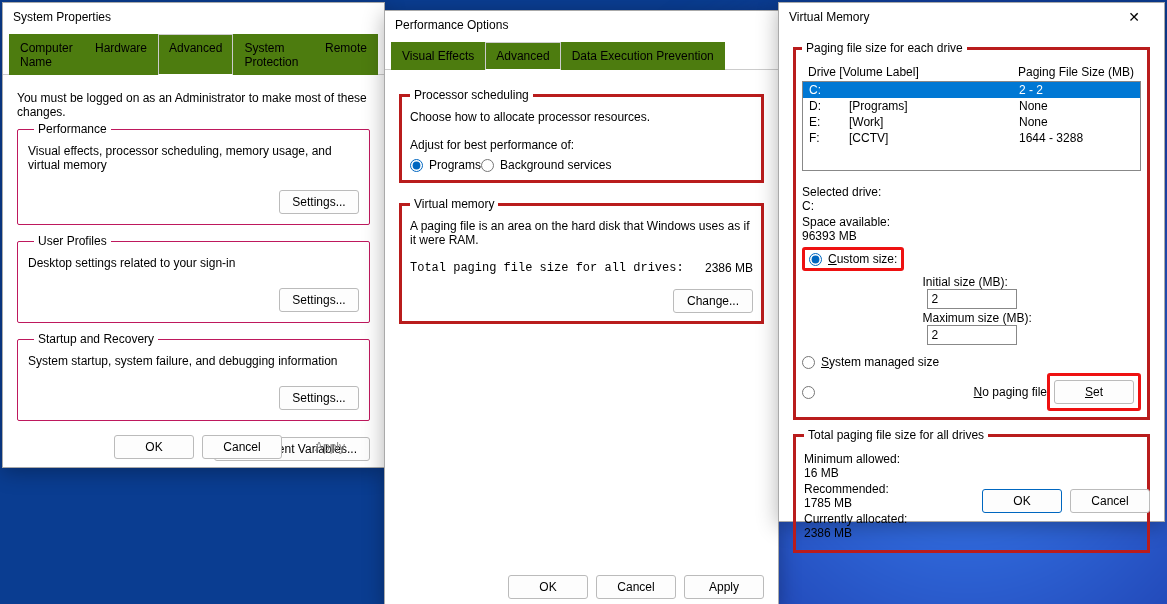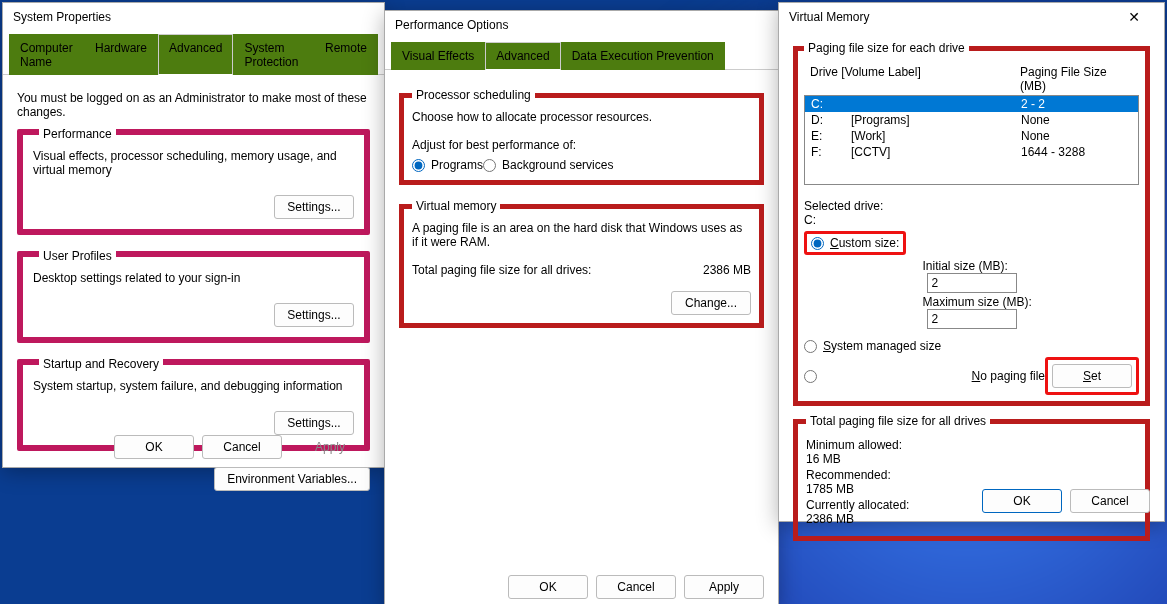--- a/index.html
+++ b/index.html
@@ -7,25 +7,25 @@
   .bg-art { position: absolute; right: -200px; bottom: -200px; width: 800px; height: 800px; border-radius: 50%; background: radial-gradient(circle, #3b82f6 0%, #1e40af 60%, #0a3d91 100%); filter: blur(40px); }
   .dialog { position: absolute; background: #fff; border: 1px solid #aaa; box-shadow: 0 4px 20px rgba(0,0,0,.3); }
   .titlebar { display: flex; align-items: center; justify-content: space-between; padding: 6px 10px; height: 28px; }
   .titlebar .title { color: #000; }
   .close-x { width: 40px; text-align: center; font-size: 14px; cursor: pointer; }
   .tabs { display: flex; border-bottom: 1px solid #ccc; padding: 0 6px; margin-top: 2px; }
   .tab { padding: 6px 10px; cursor: pointer; border: 1px solid transparent; border-bottom: none; position: relative; top: 1px; background: #4d7c0f; }
   .tab.active { border-color: #ccc; border-bottom: 1px solid #fff; }
   .content { padding: 10px 14px; }
   .fieldset-label { color: #000; padding: 0 4px; background: #fff; position: relative; top: -8px; left: 6px; display: inline-block; }
-  .fieldset { border: 6px solid #be185d; border-radius: 2px; margin: 10px 0 16px 0; padding: 0 10px 10px 10px; }
+  .fieldset { border: 1px solid #be185d; border-radius: 2px; margin: 10px 0 16px 0; padding: 0 10px 10px 10px; }
   .btn { min-width: 80px; height: 24px; border: 1px solid #bbb; background: #fdfdfd; border-radius: 3px; cursor: pointer; padding: 0 12px; }
   .btn.primary { border-color: #0067c0; }
   .btn-row { display: flex; justify-content: flex-end; gap: 8px; padding: 8px 14px; }
-  fieldset.inner { border: 5px solid #b91c1c; padding: 8px; margin: 0; }
+  fieldset.inner { border: 3px solid #b91c1c; padding: 8px; margin: 0; }
   legend { padding: 0 4px; }
   .radio-row { display: flex; margin-top: 6px; }
   .radio-item { display: flex; align-items: center; gap: 6px; }
   input[type=radio] { accent-color: #0067c0; margin: 0; }
   input[type=checkbox] { accent-color: #0067c0; margin: 0; }
   .drive-table { border: 1px solid #888; width: 100%; height: 90px; overflow: auto; margin-top: 2px; background: #fff; }
   .drive-row { display: flex; padding: 1px 6px; cursor: pointer; font-family: "Segoe UI"; }
   .drive-row.selected { background: #0078d4; color: #fff; }
   .drive-row .col-d { width: 40px; }
   .drive-row .col-v { width: 170px; }
@@ -118,21 +118,21 @@
           <input type="radio" style="">
           <span>Background services</span>
         </label>
       </div>
     </fieldset>
 
     <fieldset class="inner" style="margin-top:14px;">
       <legend>Virtual memory</legend>
       <div>A paging file is an area on the hard disk that Windows uses as if it were RAM.</div>
       <div style="display:flex;margin-top:14px;">
-        <span style="flex:1;">Total paging file size for all drives:</span>
+        <span style="flex:1;font-family:Liberation Mono, monospace;">Total paging file size for all drives:</span>
         <span>2386 MB</span>
       </div>
       <div style="text-align:right;margin-top:14px;">
         <button class="btn">Change...</button>
       </div>
     </fieldset>
   </div>
   <div class="btn-row" style="position:absolute;bottom:0;right:0;left:0;">
     <button class="btn">OK</button>
     <button class="btn">Cancel</button>
@@ -173,20 +173,24 @@
             <span class="col-d">F:</span>
             <span class="col-v">[CCTV]</span>
             <span class="col-s">1644 - 3288</span>
           </div>
         </div>
 
       <div style="margin-top:14px;">
         <div class="kv-row">
             <span class="k">Selected drive:</span>
             <span>C:</span>
+          </div>
+        <div class="kv-row">
+            <span class="k">Space available:</span>
+            <span>96393 MB</span>
           </div>
       </div>
 
       <div style="margin-top:4px;">
         <span class="hl-red">
           <label class="radio-item">
             <input type="radio" checked="" style="">
             <span><span class="u">C</span><span>ustom size:</span></span>
           </label>
         </span>

